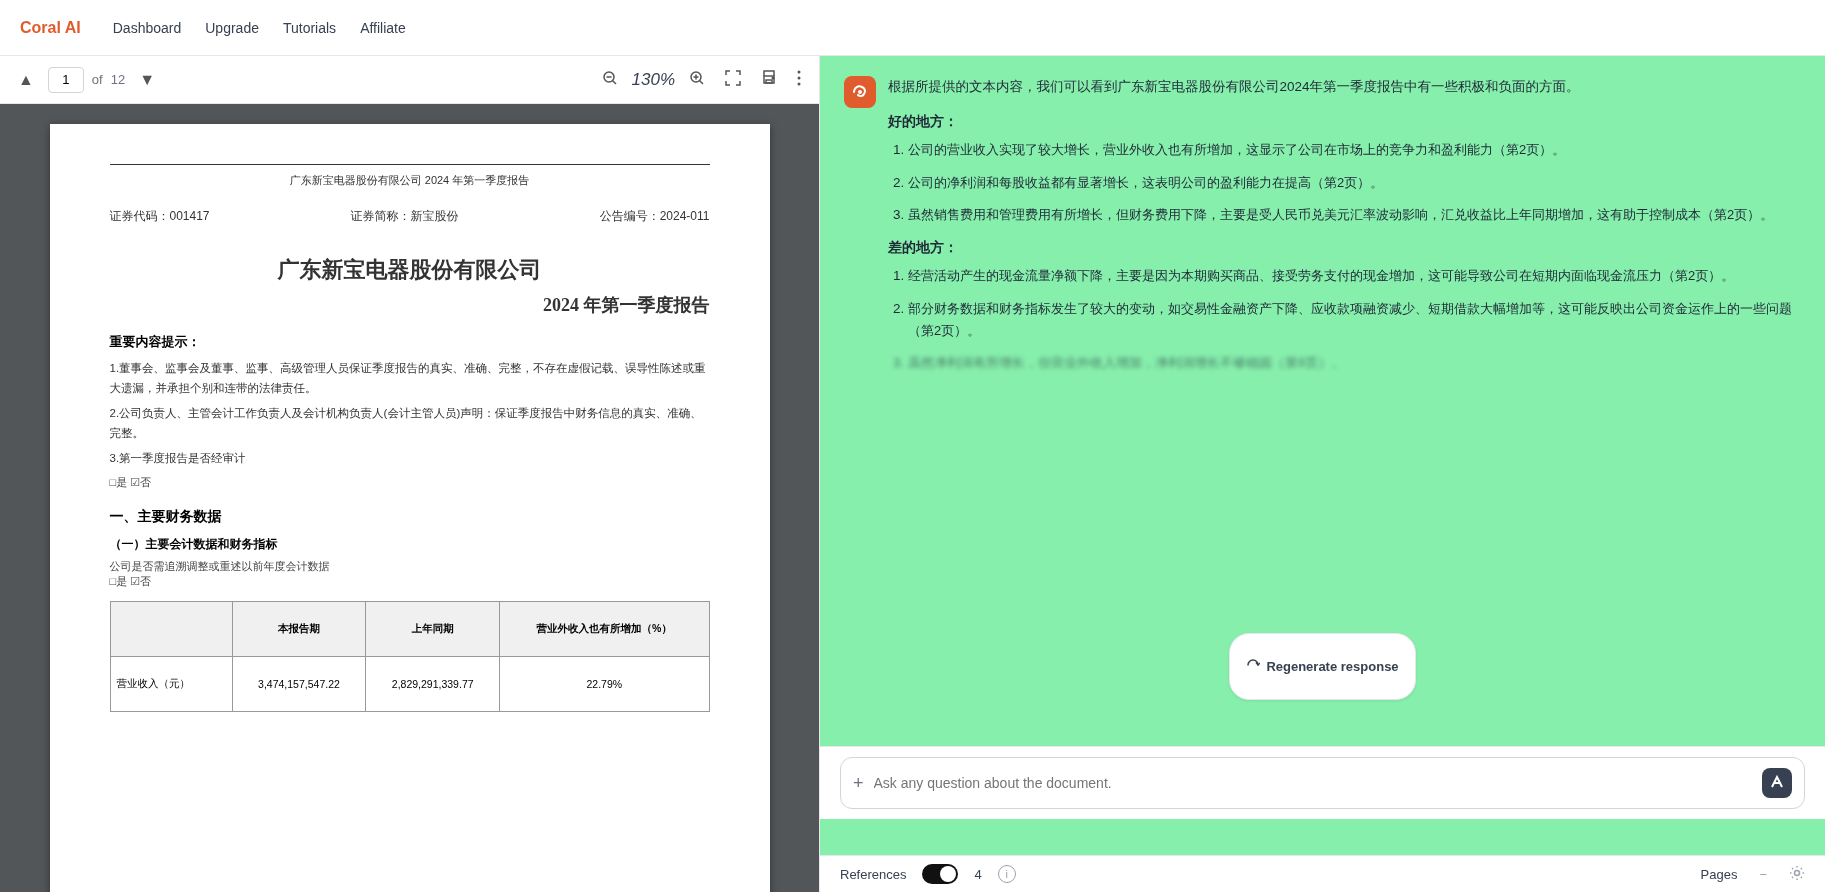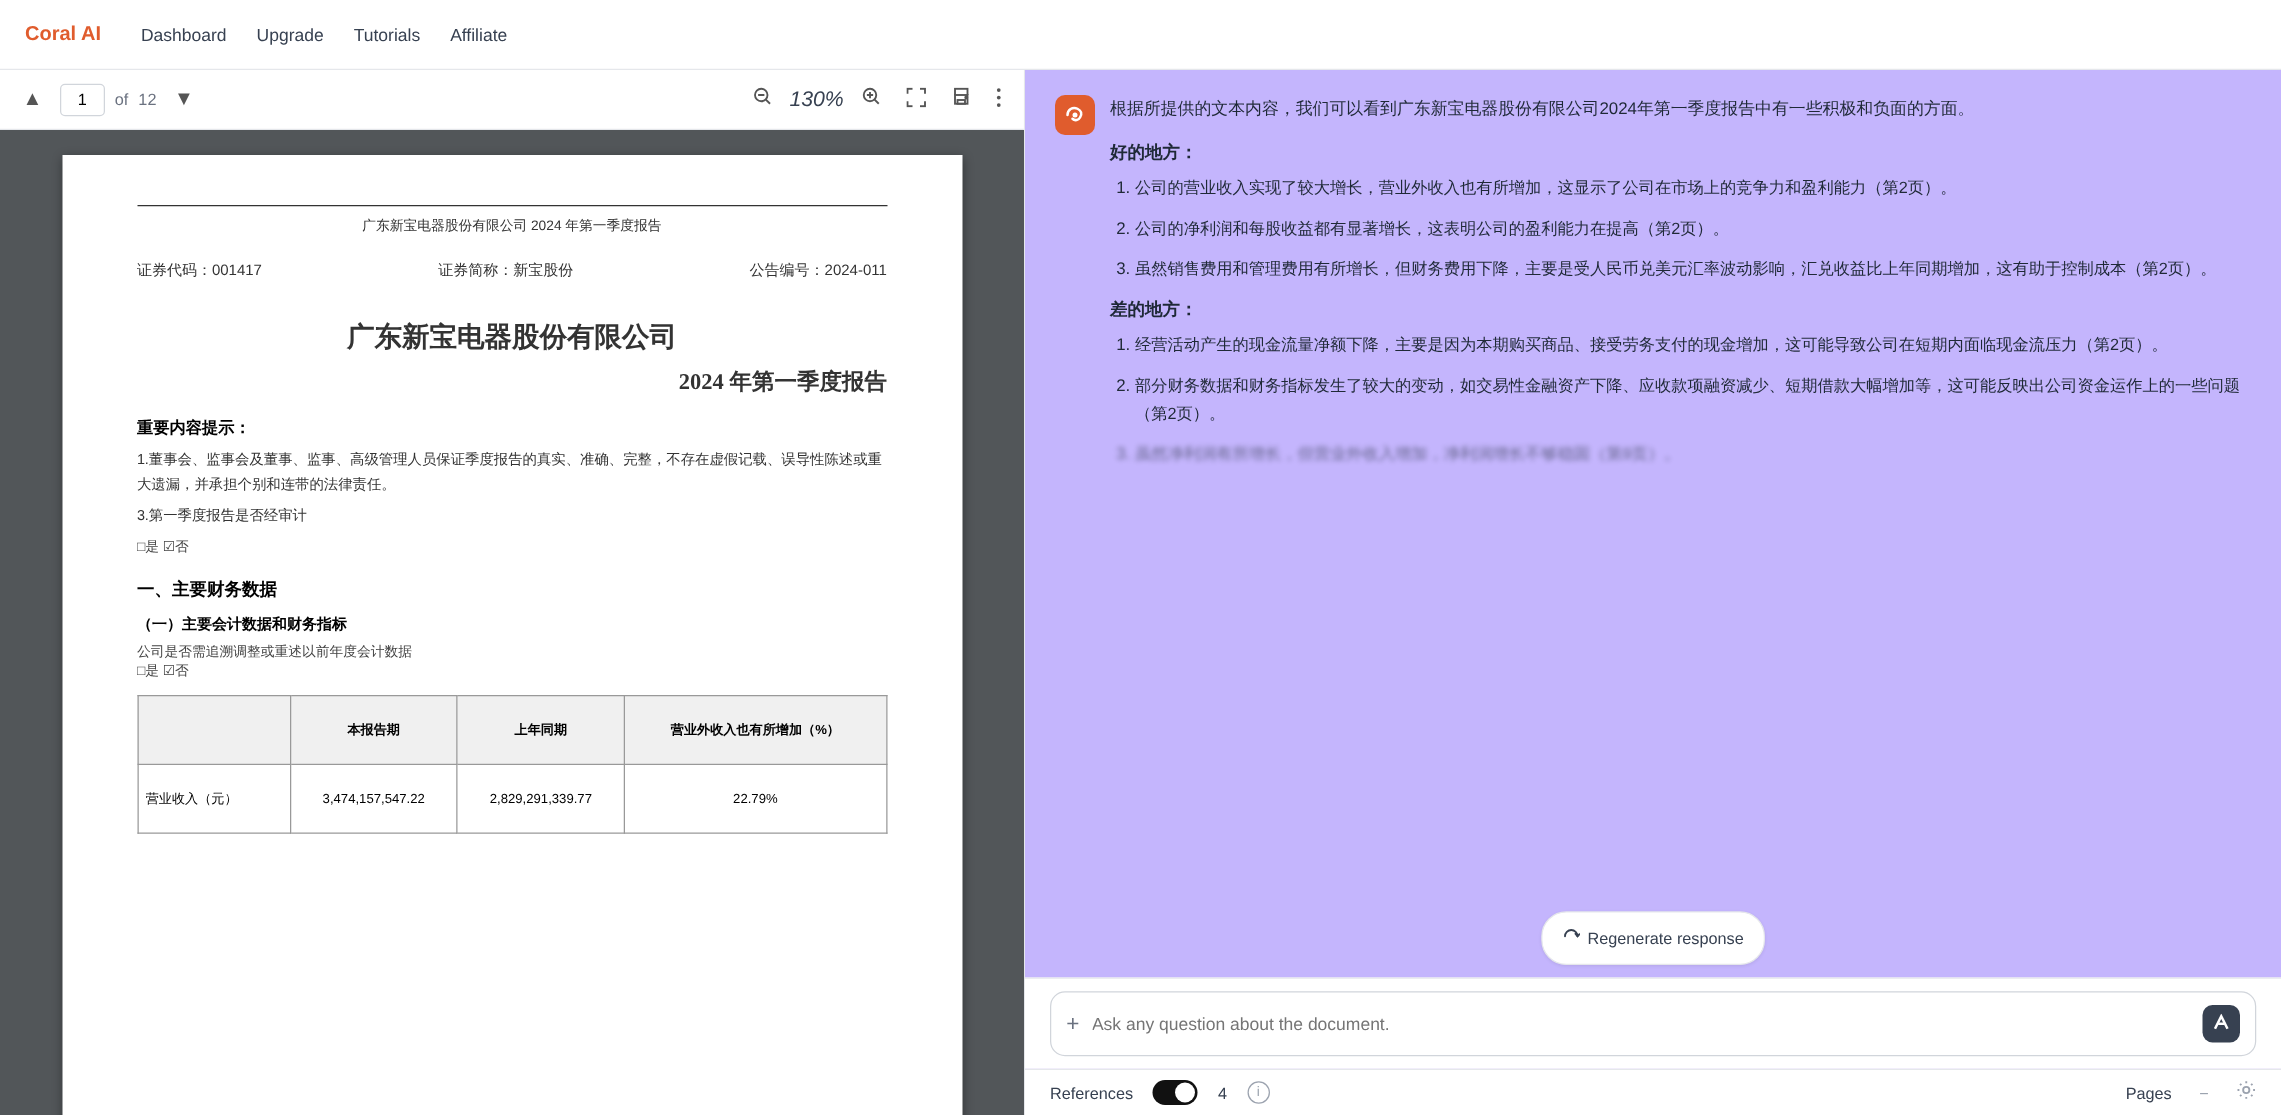--- a/index.html
+++ b/index.html
@@ -59,43 +59,43 @@
     .pdf-section-title { font-size: 14px; font-weight: bold; margin: 18px 0 8px; }
     .pdf-subsection-title { font-size: 12px; font-weight: bold; margin: 10px 0 6px; }
     .pdf-small { font-size: 11px; color: #444; }
     .pdf-table-wrap { margin-top: 12px; }
     .pdf-table { width: 100%; border-collapse: collapse; font-size: 10.5px; }
     .pdf-table th, .pdf-table td { border: 1px solid #999; padding: 20px 6px; text-align: center; }
     .pdf-table th { background: #f0f0f0; font-weight: bold; }
     .pdf-table td:first-child { text-align: left; }
 
     
-    .ai-panel { flex: 1; display: flex; flex-direction: column; background: #c4b5fd; overflow: hidden; }
+    .ai-panel { flex: 1; display: flex; flex-direction: column; background: #86efac; overflow: hidden; gap: 36px; }
     .ai-messages { flex: 1; overflow-y: auto; padding: 20px 24px; }
     .ai-msg { display: flex; gap: 12px; margin-bottom: 16px; }
     .ai-avatar {
       width: 32px; height: 32px; border-radius: 8px; background: #e05c2d;
       display: flex; align-items: center; justify-content: center; flex-shrink: 0;
       color: #fff; font-size: 14px; font-weight: bold;
     }
     .ai-bubble { flex: 1; font-size: 13.5px; line-height: 1.65; color: #1f2937; }
     .ai-bubble-intro { margin-bottom: 12px; }
     .ai-section-title { font-weight: 700; font-size: 14px; margin: 10px 0 6px; }
     .ai-bubble ol { padding-left: 20px; }
     .ai-bubble ol li { margin-bottom: 10px; font-size: 13.5px; line-height: 1.65; color: #1f2937; }
     .ai-bubble li span { font-size: 13px; }
 
     
     .regen-bar {
       display: flex; justify-content: center; padding: 6px 0 10px;
     }
     .regen-btn {
       display: flex; align-items: center; gap: 6px; background: #fff;
-      border: 1px solid #e5e7eb; border-radius: 20px; padding: 12px 16px;
-      font-size: 13px; color: #374151; cursor: pointer; box-shadow: 0 1px 3px rgba(0,0,0,0.08);
+      border: 1px solid #e5e7eb; border-radius: 20px; padding: 24px 16px;
+      font-size: 13px; color: #374151; cursor: pointer; box-shadow: 0 1px 3px rgba(0,0,0,0.08); font-weight: bold;
     }
 
     
     .ai-input-wrap {
       padding: 10px 20px; border-top: 1px solid #e5e7eb; background: #fff;
     }
     .ai-input-box {
       display: flex; align-items: center; border: 1px solid #d1d5db; border-radius: 12px;
       padding: 10px 12px; gap: 10px; background: #fff;
     }
@@ -214,20 +214,21 @@
         <div class="pdf-header-line">广东新宝电器股份有限公司 2024 年第一季度报告</div>
         <div class="pdf-meta">
           <span>证券代码：001417</span>
           <span>证券简称：新宝股份</span>
           <span>公告编号：2024-011</span>
         </div>
         <div class="pdf-title-main">广东新宝电器股份有限公司</div>
         <div class="pdf-title-sub">2024 年第一季度报告</div>
         <div class="pdf-section-bold">重要内容提示：</div>
         <div class="pdf-text">1.董事会、监事会及董事、监事、高级管理人员保证季度报告的真实、准确、完整，不存在虚假记载、误导性陈述或重大遗漏，并承担个别和连带的法律责任。</div>
+        <div class="pdf-text">2.公司负责人、主管会计工作负责人及会计机构负责人(会计主管人员)声明：保证季度报告中财务信息的真实、准确、完整。</div>
         <div class="pdf-text">3.第一季度报告是否经审计</div>
         <div class="pdf-small">□是 ☑否</div>
         <div class="pdf-section-title">一、主要财务数据</div>
         <div class="pdf-subsection-title">（一）主要会计数据和财务指标</div>
         <div class="pdf-small">公司是否需追溯调整或重述以前年度会计数据</div>
         <div class="pdf-small">□是 ☑否</div>
         <div class="pdf-table-wrap">
           <table class="pdf-table">
             <thead>
               <tr>

